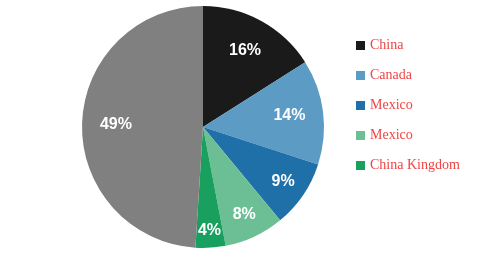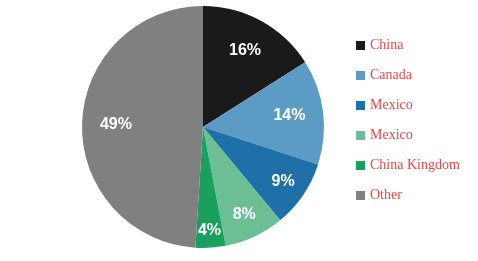--- a/index.html
+++ b/index.html
@@ -104,19 +104,15 @@
         <span class="legend-label">Mexico</span>
       </div>
       <div class="legend-item">
         <span class="legend-swatch" style="background: rgb(108, 191, 148);"></span>
         <span class="legend-label">Mexico</span>
       </div>
       <div class="legend-item">
         <span class="legend-swatch" style="background: rgb(25, 160, 94);"></span>
         <span class="legend-label">China Kingdom</span>
       </div>
-      <div class="legend-item">
-        <span class="legend-swatch" style="background: rgb(128, 128, 128);"></span>
-        <span class="legend-label">Other</span>
-      </div>
     </div>
 
 </div>
 
 </body></html>

